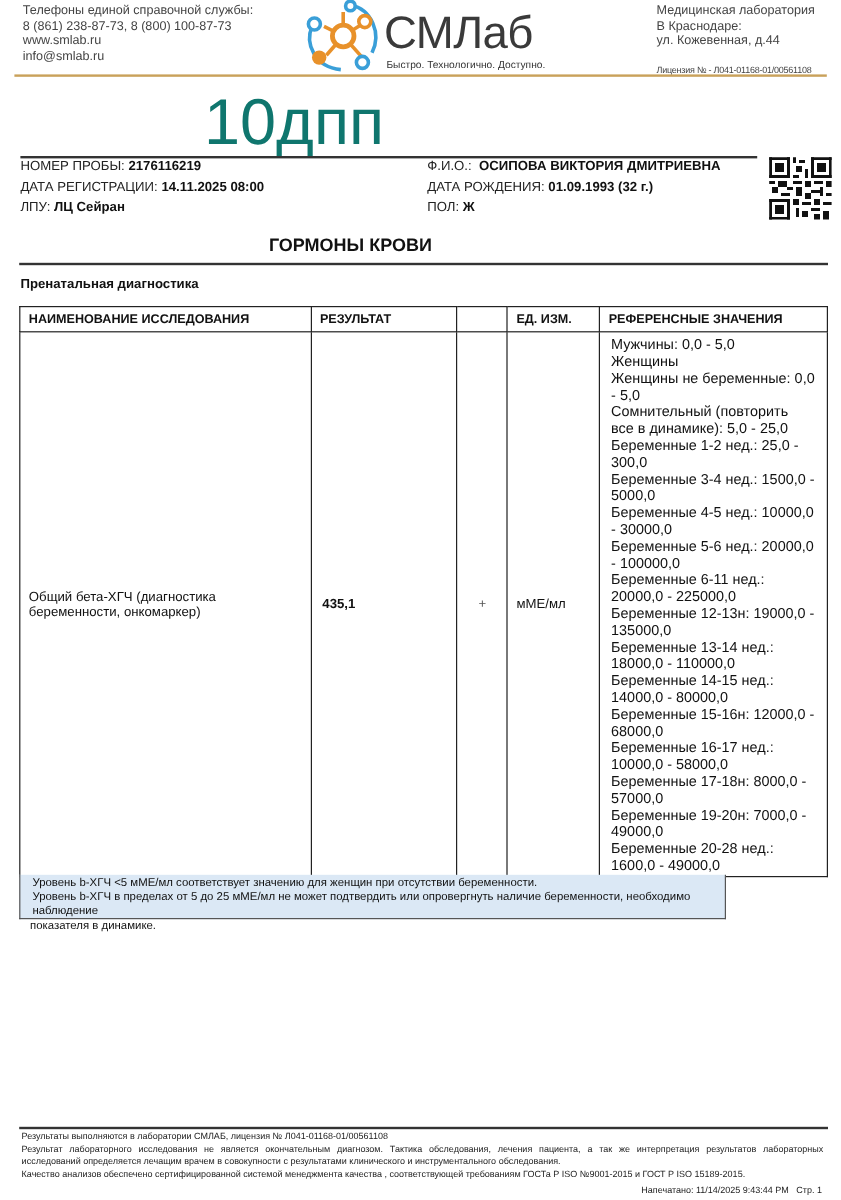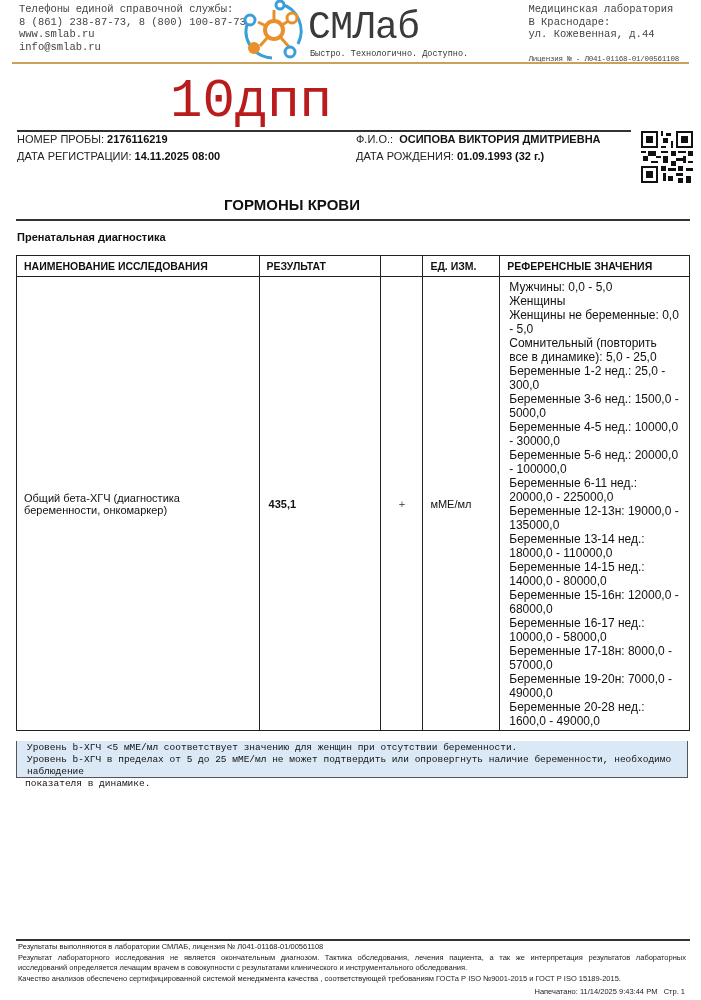--- a/index.html
+++ b/index.html
@@ -1,45 +1,45 @@
 <!DOCTYPE html>
 <html><head>
 <meta charset="utf-8">
 <style>
   html, body { margin: 0; padding: 0; background: #ffffff; }
   body { width: 701px; height: 1000px; position: relative; overflow: hidden; color: #111; }
-  .sans { font-family: Liberation Mono, monospace; }
+  .sans { font-family: Liberation Sans, sans-serif; }
   .serif { font-family: Liberation Sans, sans-serif; }
 
   
   .hdr-left { position: absolute; left: 19px; top: 3px; font-size: 10.5px; line-height: 12.5px; color: #444; }
   .hdr-right { position: absolute; right: 22px; top: 3px; text-align: left; font-size: 10.5px; line-height: 12.5px; color: #444; }
   .hdr-right .lic { font-size: 7.5px; letter-spacing: -0.2px; margin-top: 12px; }
-  .logo { position: absolute; left: 240px; top: 0px; width: 220px; height: 62px; }
+  .logo { position: absolute; left: 252px; top: 0px; width: 220px; height: 62px; }
   .logo-text { position: absolute; left: 68px; top: 8px; font-size: 38px; color: #3a3a3a; font-weight: normal; letter-spacing: -0.5px; line-height: 40px; }
   .logo-tag { position: absolute; left: 70px; top: 49px; font-size: 8.5px; color: #333; white-space: nowrap; }
   .gold-line { position: absolute; left: 12px; top: 62px; width: 677px; height: 2px; background: #c9a15a; }
 
-  .big-note { position: absolute; left: 170px; top: 72px; font-size: 54px; line-height: 60px; color: #b91c1c; }
+  .big-note { position: absolute; left: 170px; top: 72px; font-size: 54px; line-height: 60px; color: #0f766e; }
 
   .rule { position: absolute; height: 1.5px; background: #333; }
   .info { position: absolute; font-size: 11px; line-height: 17px; color: #222; }
   .info b { color: #111; }
   .qr { position: absolute; left: 641px; top: 131px; width: 52px; height: 52px; }
 
   .section-title { position: absolute; left: 0; width: 584px; top: 196px; text-align: center; font-size: 15px; font-weight: bold; }
   .sub-title { position: absolute; left: 17px; top: 231px; font-size: 11px; font-weight: bold; }
 
   table.res { position: absolute; left: 16px; top: 255px; width: 674px; border-collapse: collapse; font-size: 11px; }
   table.res th, table.res td { border: 1px solid #222; padding: 0 7px; vertical-align: middle; }
   table.res th { height: 20px; text-align: left; font-weight: bold; font-size: 10.5px; }
   table.res td.ref { vertical-align: top; font-size: 12px; line-height: 14px; padding-top: 3px; padding-bottom: 2px; padding-left: 9px; padding-right: 10px; }
   table.res td.center { text-align: center; }
 
-  .comment { position: absolute; left: 16px; top: 729px; width: 672px; height: 37px; background: #dbe8f5; border: 1px solid #555; border-top: none; font-size: 9.5px; line-height: 12px; padding: 1px 0 0 0; box-sizing: border-box; margin-top: 12px; }
+  .comment { position: absolute; left: 16px; top: 729px; width: 589px; height: 37px; background: #dbe8f5; border: 1px solid #555; border-top: none; font-size: 9.5px; line-height: 12px; padding: 1px 0 0 0; box-sizing: border-box; }
   .comment div { padding-left: 10px; }
   .comment div.c3 { padding-left: 8px; }
 
   .footer { position: absolute; left: 18px; top: 942px; width: 668px; font-size: 7.5px; line-height: 10.6px; color: #222; }
   .footer .just { text-align: justify; text-align-last: justify; }
   .printed { position: absolute; right: 16px; top: 987px; font-size: 7.5px; color: #222; }
 </style>
 </head>
 <body>
 
@@ -79,25 +79,27 @@
 
 <div class="gold-line"></div>
 
 <div class="big-note sans">10дпп</div>
 
 <div class="rule" style="left:17px; top:130px; width:614px;"></div>
 
 <div class="info serif" style="left:17px; top:131px;">
   <div><span>НОМЕР ПРОБЫ:</span> <b>2176116219</b></div>
   <div><span>ДАТА РЕГИСТРАЦИИ:</span> <b>14.11.2025 08:00</b></div>
+  <div><span>ЛПУ:</span> <b>ЛЦ Сейран</b></div>
 </div>
 
 <div class="info serif" style="left:356px; top:131px;">
   <div><span>Ф.И.О.:</span>&nbsp; <b>ОСИПОВА ВИКТОРИЯ ДМИТРИЕВНА</b></div>
   <div><span>ДАТА РОЖДЕНИЯ:</span> <b>01.09.1993 (32 г.)</b></div>
+  <div><span>ПОЛ:</span> <b>Ж</b></div>
 </div>
 
 <svg class="qr" viewBox="0 0 21 21" shape-rendering="crispEdges">
   <rect x="0" y="0" width="21" height="21" fill="#fff"></rect>
   <g fill="#111">
     <rect x="0" y="0" width="7" height="1"></rect>
       <rect x="0" y="6" width="7" height="1"></rect>
       <rect x="0" y="0" width="1" height="7"></rect>
       <rect x="6" y="0" width="1" height="7"></rect>
       <rect x="2" y="2" width="3" height="3"></rect>
@@ -171,21 +173,21 @@
       <td style="padding-right:40px;">Общий бета-ХГЧ (диагностика беременности, онкомаркер)</td>
       <td style="padding-left:9px;"><b>435,1</b></td>
       <td class="center" style="color:#555;">+</td>
       <td>мМЕ/мл</td>
       <td class="ref">
         <div>Мужчины: 0,0 - 5,0</div>
         <div>Женщины</div>
         <div>Женщины не беременные: 0,0 - 5,0</div>
         <div>Сомнительный (повторить все в динамике): 5,0 - 25,0</div>
         <div>Беременные 1-2 нед.: 25,0 - 300,0</div>
-        <div>Беременные 3-6 нед.: 1500,0 - 5000,0</div>
+        <div>Беременные 3-4 нед.: 1500,0 - 5000,0</div>
         <div>Беременные 4-5 нед.: 10000,0 - 30000,0</div>
         <div>Беременные 5-6 нед.: 20000,0 - 100000,0</div>
         <div>Беременные 6-11 нед.: 20000,0 - 225000,0</div>
         <div>Беременные 12-13н: 19000,0 - 135000,0</div>
         <div>Беременные 13-14 нед.: 18000,0 - 110000,0</div>
         <div>Беременные 14-15 нед.: 14000,0 - 80000,0</div>
         <div>Беременные 15-16н: 12000,0 - 68000,0</div>
         <div>Беременные 16-17 нед.: 10000,0 - 58000,0</div>
         <div>Беременные 17-18н: 8000,0 - 57000,0</div>
         <div>Беременные 19-20н: 7000,0 - 49000,0</div>

